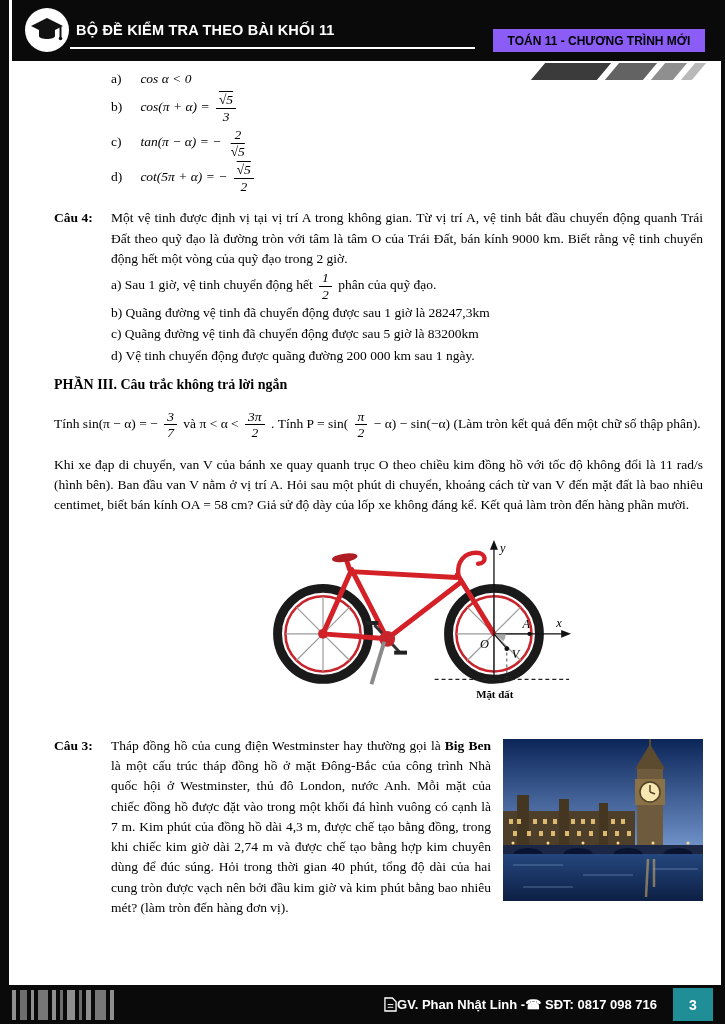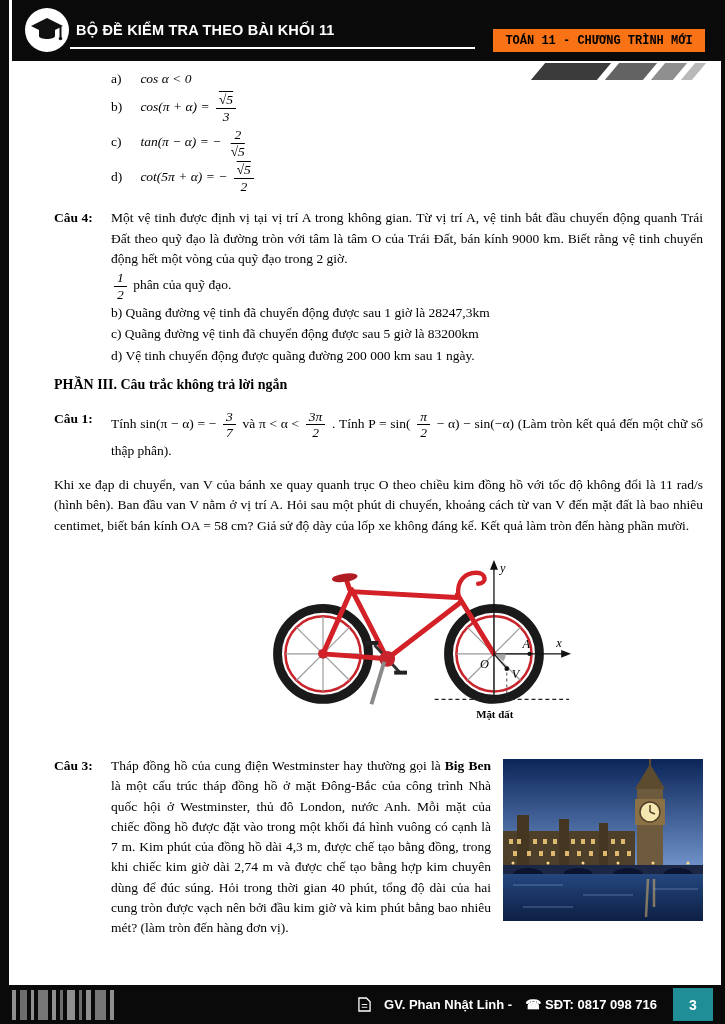--- a/index.html
+++ b/index.html
@@ -10,22 +10,22 @@
   
   .frame-left{position:absolute;left:0;top:0;bottom:0;width:9px;background:#0a0a0a;z-index:3;}
   .frame-right{position:absolute;right:0;top:0;bottom:0;width:4px;background:#0a0a0a;z-index:3;}
 
   
   .topbar{position:absolute;left:12px;top:0;width:725px;height:61px;background:#0a0a0a;z-index:5;}
   .logo{position:absolute;left:12px;top:7px;width:46px;height:46px;}
   .topbar-title{position:absolute;left:64px;top:22px;color:#fff;font-family:"Liberation Sans",sans-serif;
     font-weight:bold;font-size:14.5px;letter-spacing:.2px;white-space:nowrap;}
   .topbar-underline{position:absolute;left:58px;top:47px;width:405px;height:2px;background:#fff;}
-  .badge{position:absolute;right:32px;top:29px;width:212px;height:23px;background:#f97316;color:#000;
-    font-family:Liberation Mono, monospace;font-weight:bold;font-size:12px;
+  .badge{position:absolute;right:32px;top:29px;width:212px;height:23px;background:#8b5cf6;color:#000;
+    font-family:Liberation Sans, sans-serif;font-weight:bold;font-size:12px;
     display:flex;align-items:center;justify-content:center;white-space:nowrap;}
   .stripes{position:absolute;top:63px;right:26px;height:17px;display:flex;gap:8px;z-index:6;}
   .st{display:block;height:17px;transform:skewX(-40deg);}
   .st1{width:66px;background:#3b3b3b;}
   .st2{width:38px;background:#636363;}
   .st3{width:22px;background:#8f8f8f;}
   .st4{width:11px;background:#b9b9b9;}
 
   
   .content{position:absolute;left:9px;right:4px;top:61px;bottom:39px;background:#fff;
@@ -59,21 +59,21 @@
   .barcode span:nth-child(2){width:7px;background:#6d6d6d;}
   .barcode span:nth-child(3){width:3px;}
   .barcode span:nth-child(4){width:10px;background:#777;}
   .barcode span:nth-child(5){width:4px;}
   .barcode span:nth-child(6){width:3px;background:#6d6d6d;}
   .barcode span:nth-child(7){width:8px;}
   .barcode span:nth-child(8){width:3px;background:#6d6d6d;}
   .barcode span:nth-child(9){width:5px;}
   .barcode span:nth-child(10){width:11px;background:#777;}
   .barcode span:nth-child(11){width:4px;}
-  .credit{margin-left:auto;display:flex;align-items:center;gap:13px;color:#fff;font-weight:bold;font-size:13px;white-space:nowrap;}
+  .credit{margin-left:auto;display:flex;align-items:center;gap:0;color:#fff;font-weight:bold;font-size:13px;white-space:nowrap;}
   .pagebox{width:40px;height:33px;background:#1f8e96;color:#fff;display:flex;align-items:center;
     justify-content:center;font-weight:bold;font-size:14px;margin:0 12px 0 16px;}
 </style>
 </head>
 <body>
 
 <div class="frame-left"></div>
 <div class="frame-right"></div>
 
 <header class="topbar">
@@ -126,36 +126,36 @@
       <span class="num sqrt">√5</span>
       <span class="den">2</span>
     </span>
   </div>
 
   <div class="qrow">
     <span class="qlabel">Câu 4:</span>
     <div class="qbody">
       <p class="jpara">Một vệ tinh được định vị tại vị trí A trong không gian. Từ vị trí A, vệ tinh bắt đầu chuyển động quanh Trái Đất theo quỹ đạo là đường tròn với tâm là tâm O của Trái Đất, bán kính 9000 km. Biết rằng vệ tinh chuyển động hết một vòng của quỹ đạo trong 2 giờ.</p>
       <div class="subline">
+        <span>a) Sau 1 giờ, vệ tinh chuyển động hết</span>
         <span class="frac">
           <span class="num">1</span>
           <span class="den">2</span>
         </span>
         <span>phân của quỹ đạo.</span>
       </div>
       <div class="subline">b) Quãng đường vệ tinh đã chuyển động được sau 1 giờ là 28247,3km</div>
       <div class="subline">c) Quãng đường vệ tinh đã chuyển động được sau 5 giờ là 83200km</div>
       <div class="subline">d) Vệ tinh chuyển động được quãng đường 200 000 km sau 1 ngày.</div>
     </div>
   </div>
 
   <div class="part-title">PHẦN III. Câu trắc không trả lời ngắn</div>
 
   <div class="qrow">
-    <span class="qlabel">Câu 1:</span>
     <div class="qbody jpara">
       <span>Tính sin(π − α) = −</span>
       <span class="frac">
         <span class="num">3</span>
         <span class="den">7</span>
       </span>
       <span>và π &lt; α &lt;</span>
       <span class="frac">
         <span class="num">3π</span>
         <span class="den">2</span>

